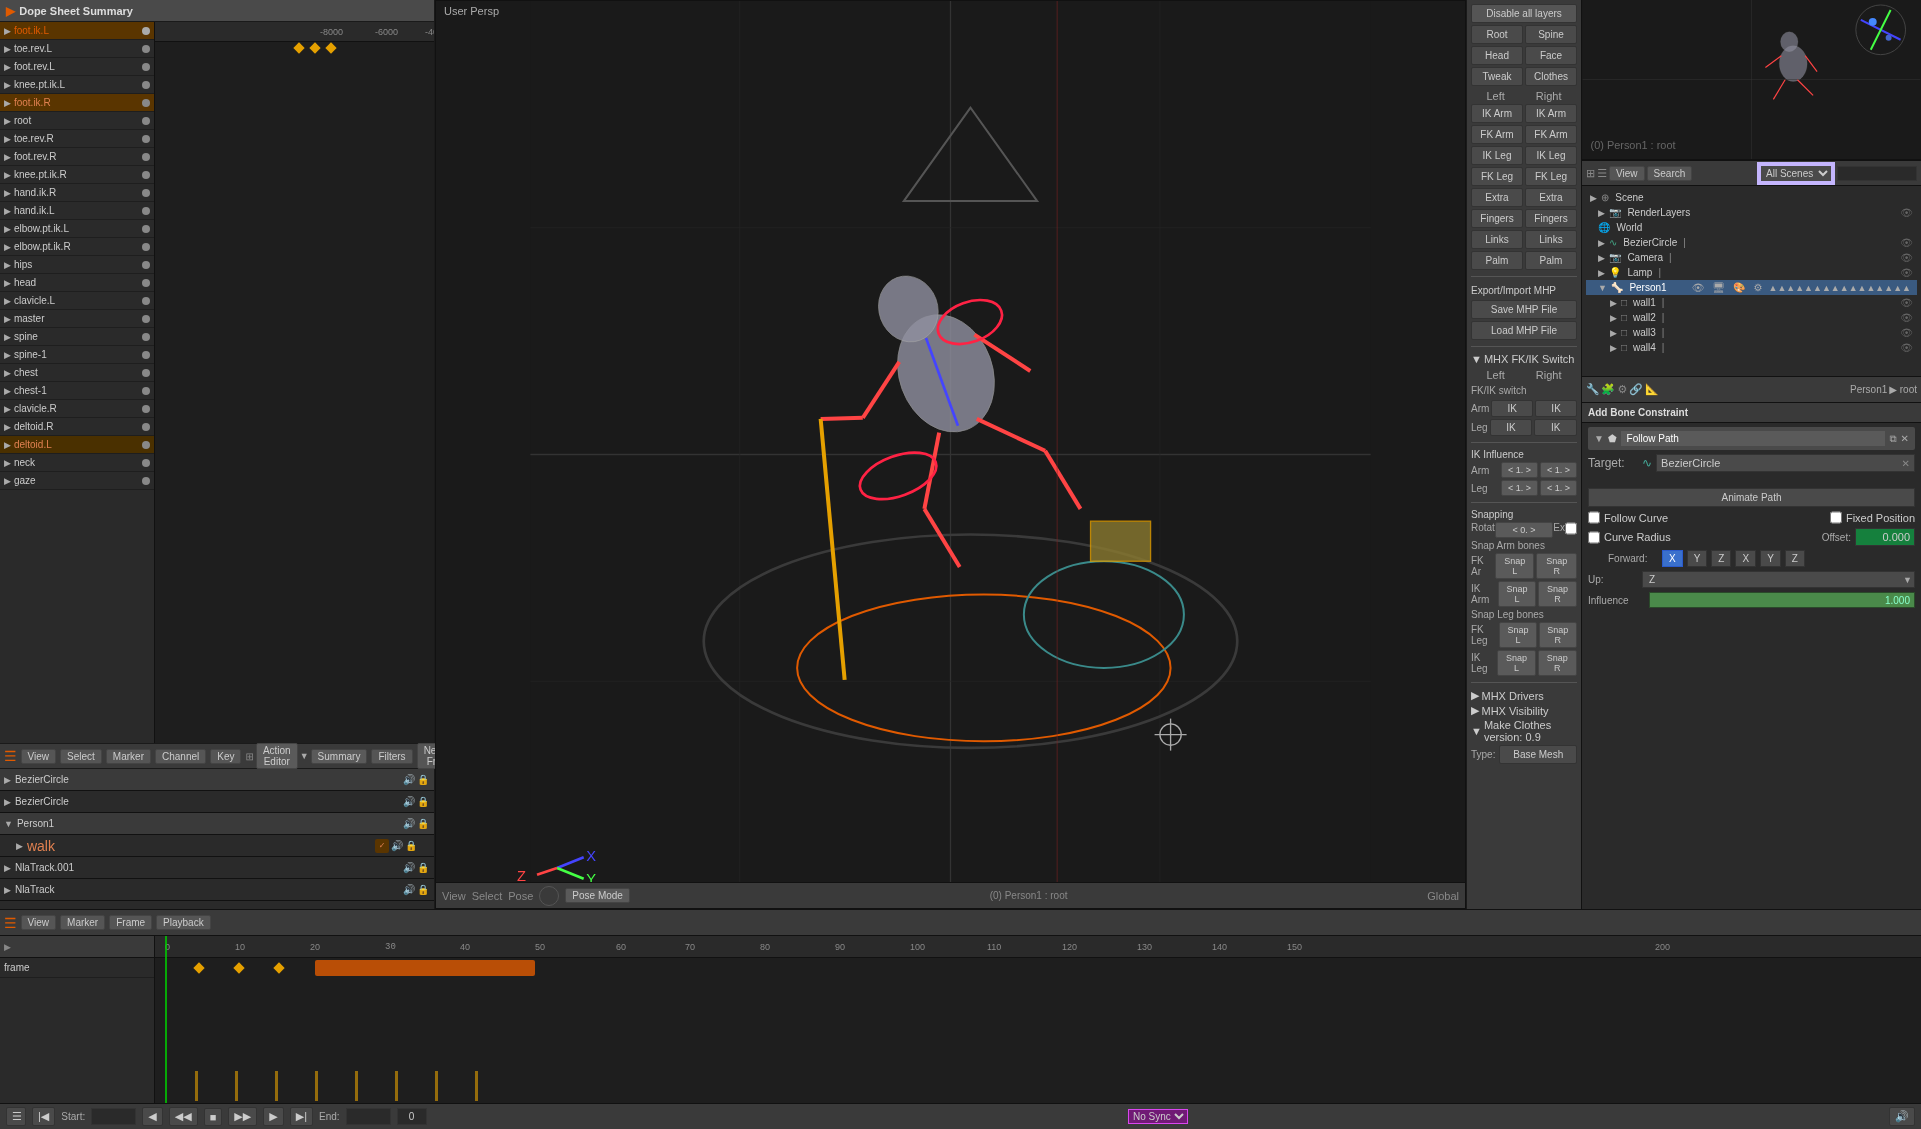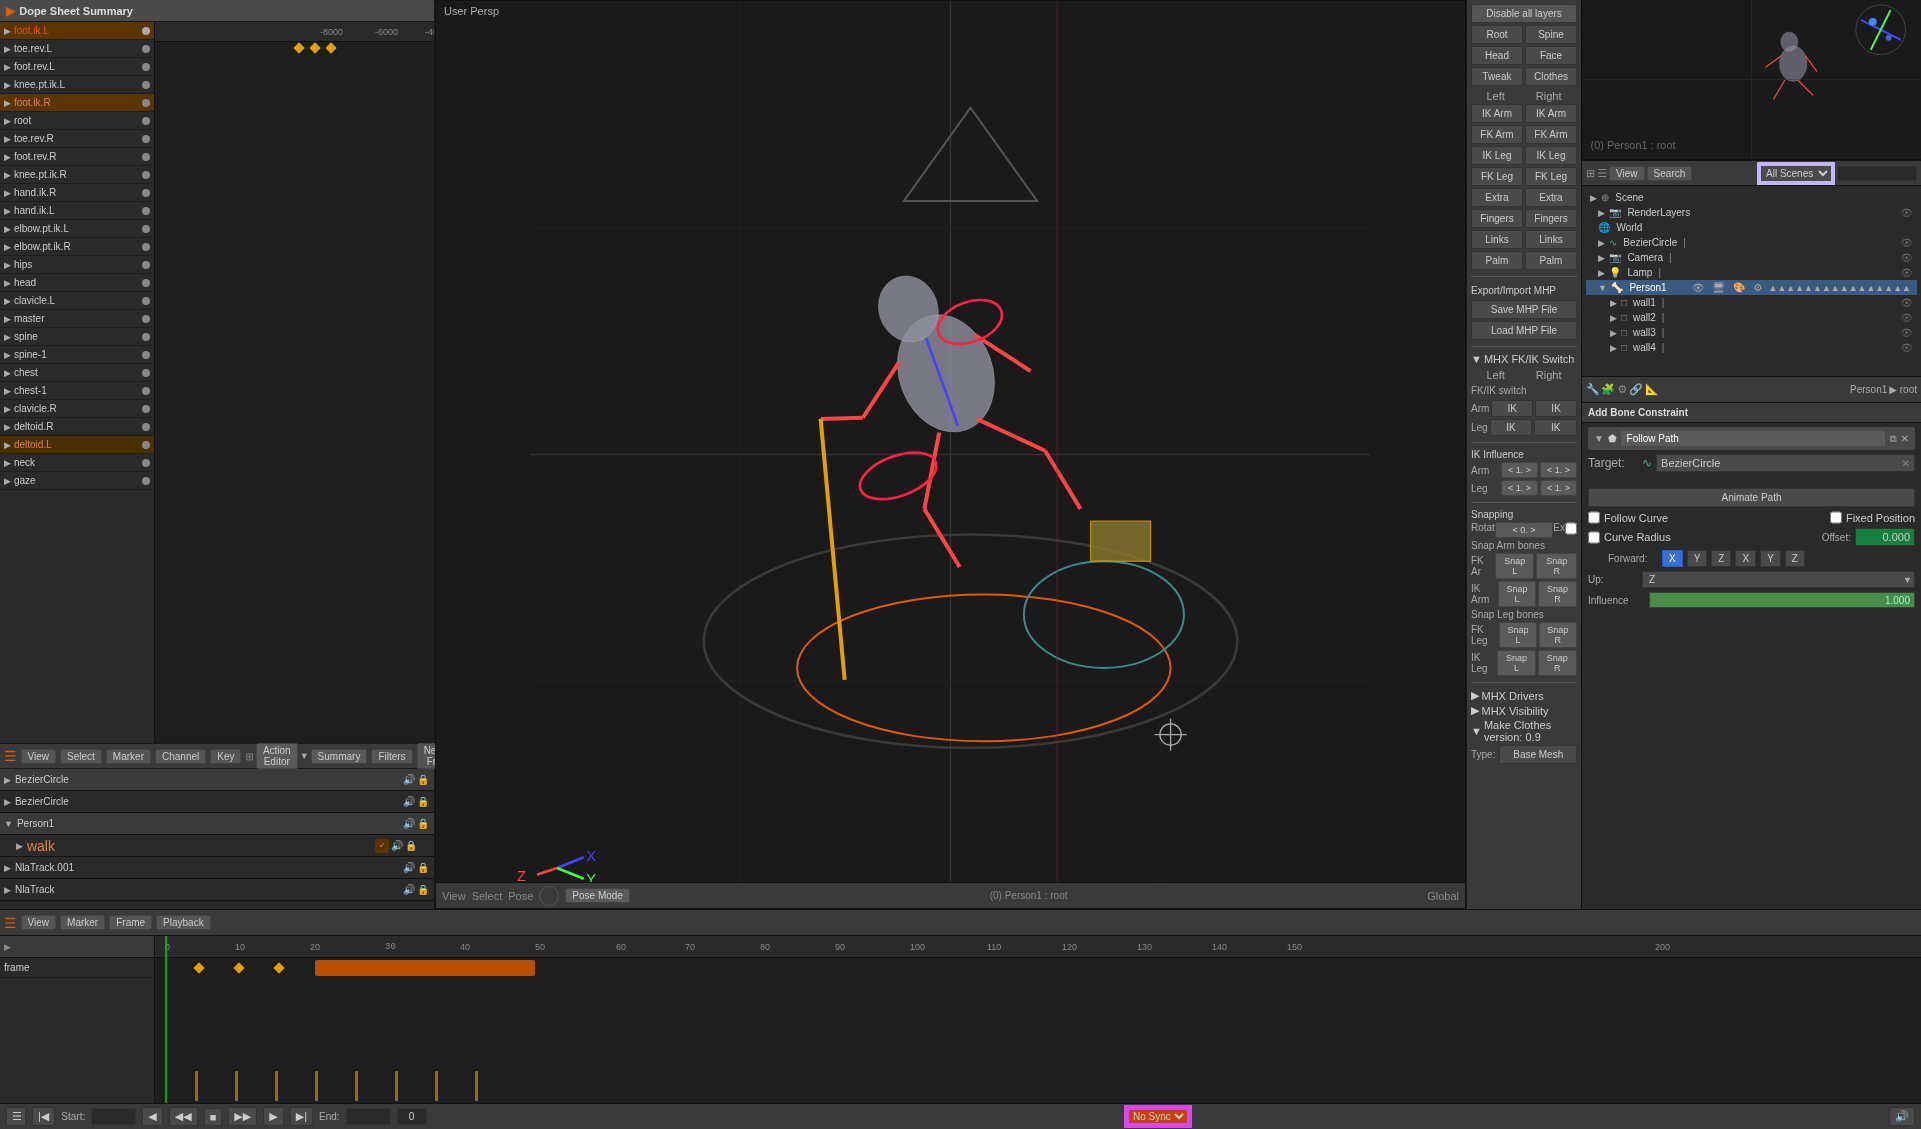--- a/index.html
+++ b/index.html
@@ -899,21 +899,21 @@
       <button class="playback-btn">◀</button>
       <button class="playback-btn">◀◀</button>
       <button class="playback-btn">■</button>
       <button class="playback-btn">▶▶</button>
       <button class="playback-btn">▶</button>
       <button class="playback-btn">▶|</button>
       <span style="font-size:10px;color:#aaa;">End:</span>
       <input type="text" class="frame-input" style="">
       <input type="text" class="frame-input" style="width: 30px;" value="0">
       <div style="flex:1;"></div>
-      <select style="background:#c2410c;border:5px solid #d946ef;color:#ccc;font-size:10px;">
+      <select style="background:#701a75;border:1px solid #d946ef;color:#ccc;font-size:10px;">
         <option>No Sync</option>
       </select>
       <div style="flex:1;"></div>
       <button class="playback-btn">🔊</button>
     </div>
   </div>
 
 </div>
 
 </body></html>

